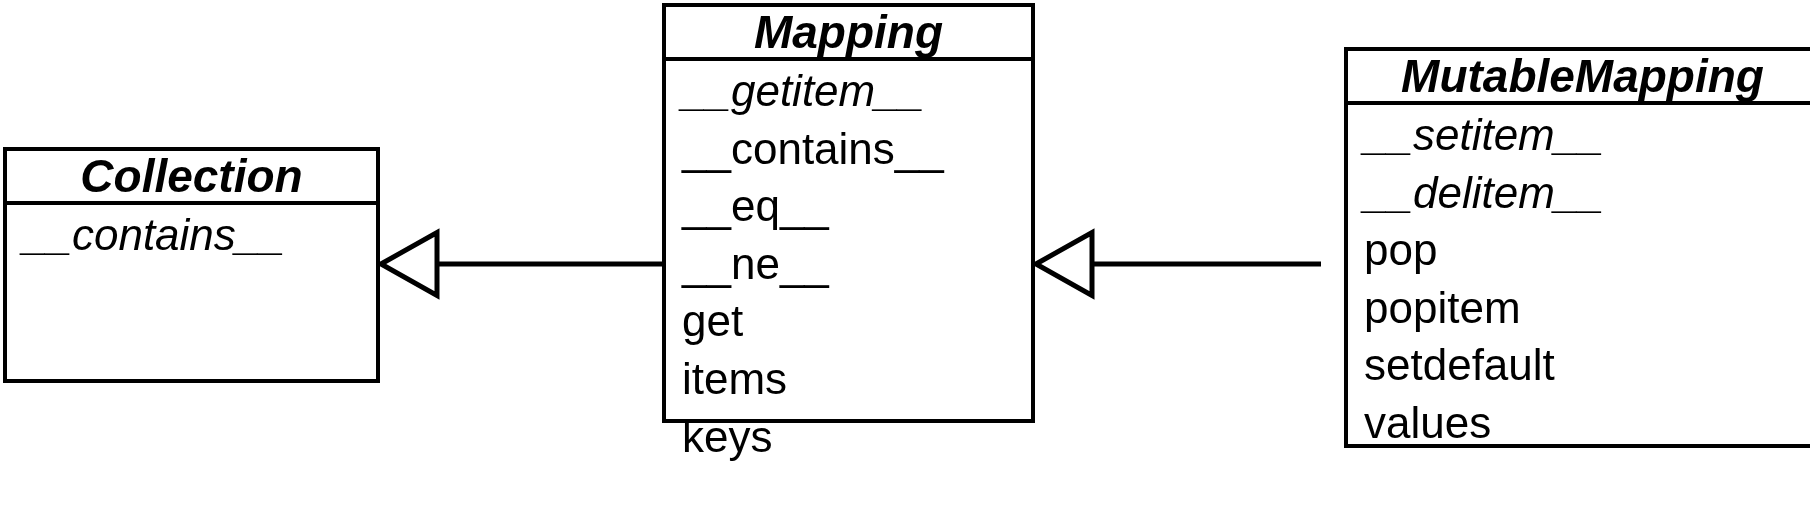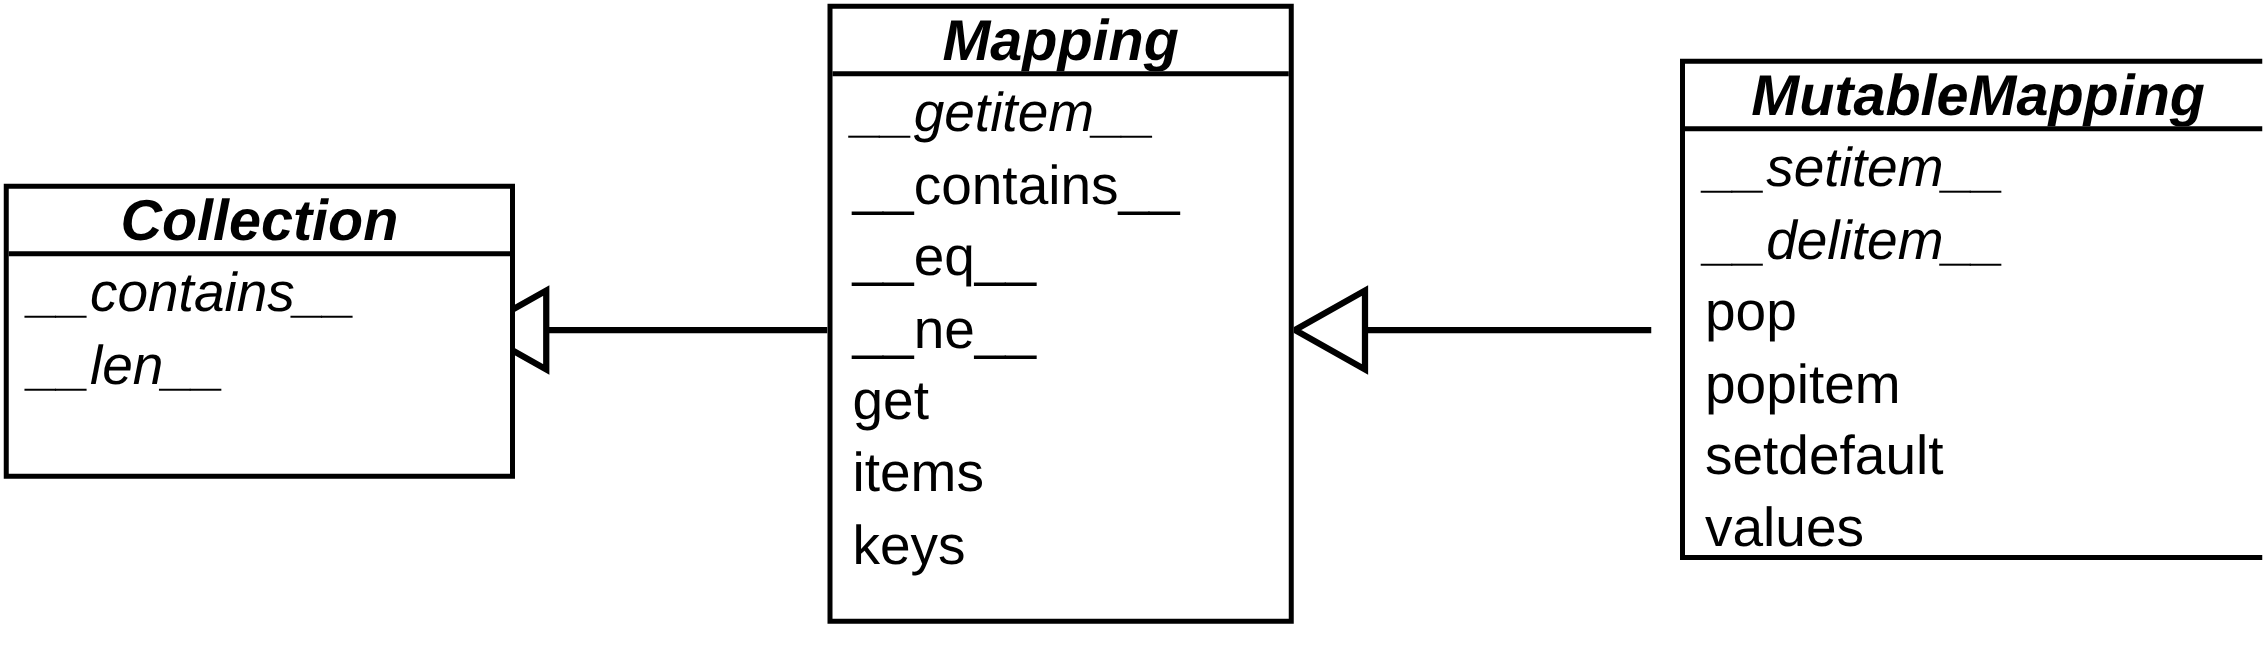--- a/index.html
+++ b/index.html
@@ -46,22 +46,22 @@
     padding-top: 1px;
   }
   .member {
     font-size: 44px;
     line-height: 57.6px;
     white-space: nowrap;
   }
   .member.italic {
     font-style: italic;
   }
-  #box-collection      { left: 3px;    top: 147px; width: 409px; height: 236px; }
-  #box-mapping         { left: 662px;  top: 3px;   width: 373px; height: 496px; }
+  #box-collection      { left: 3px;    top: 147px; width: 377px; height: 236px; }
+  #box-mapping         { left: 662px;  top: 3px;   width: 373px; height: 420px; }
   #box-mutablemapping  { left: 1321px; top: 47px;  width: 477px; height: 401px; margin-left: 23px; }
 </style>
 </head>
 <body>
 
 <div class="canvas">
 
   <svg class="arrow-layer" viewBox="0 0 1810 530">
     <g>
       <line x1="436" y1="264" x2="662" y2="264" stroke="#000000" stroke-width="5"></line>
@@ -70,21 +70,20 @@
     <g>
       <line x1="1091" y1="264" x2="1321" y2="264" stroke="#000000" stroke-width="5"></line>
       <polygon points="1036,264 1092,232.5 1092,295.5" fill="#ffffff" stroke="#000000" stroke-width="5" stroke-linejoin="miter"></polygon>
     </g>
   </svg>
 
   <div class="class-box" id="box-collection">
     <div class="class-title">Collection</div>
     <div class="members">
       <div class="member italic">__contains__</div>
-      <div class="member italic">__len__</div>
     </div>
   </div>
 
   <div class="class-box" id="box-mapping">
     <div class="class-title">Mapping</div>
     <div class="members">
       <div class="member italic">__getitem__</div>
       <div class="member">__contains__</div>
       <div class="member">__eq__</div>
       <div class="member">__ne__</div>

